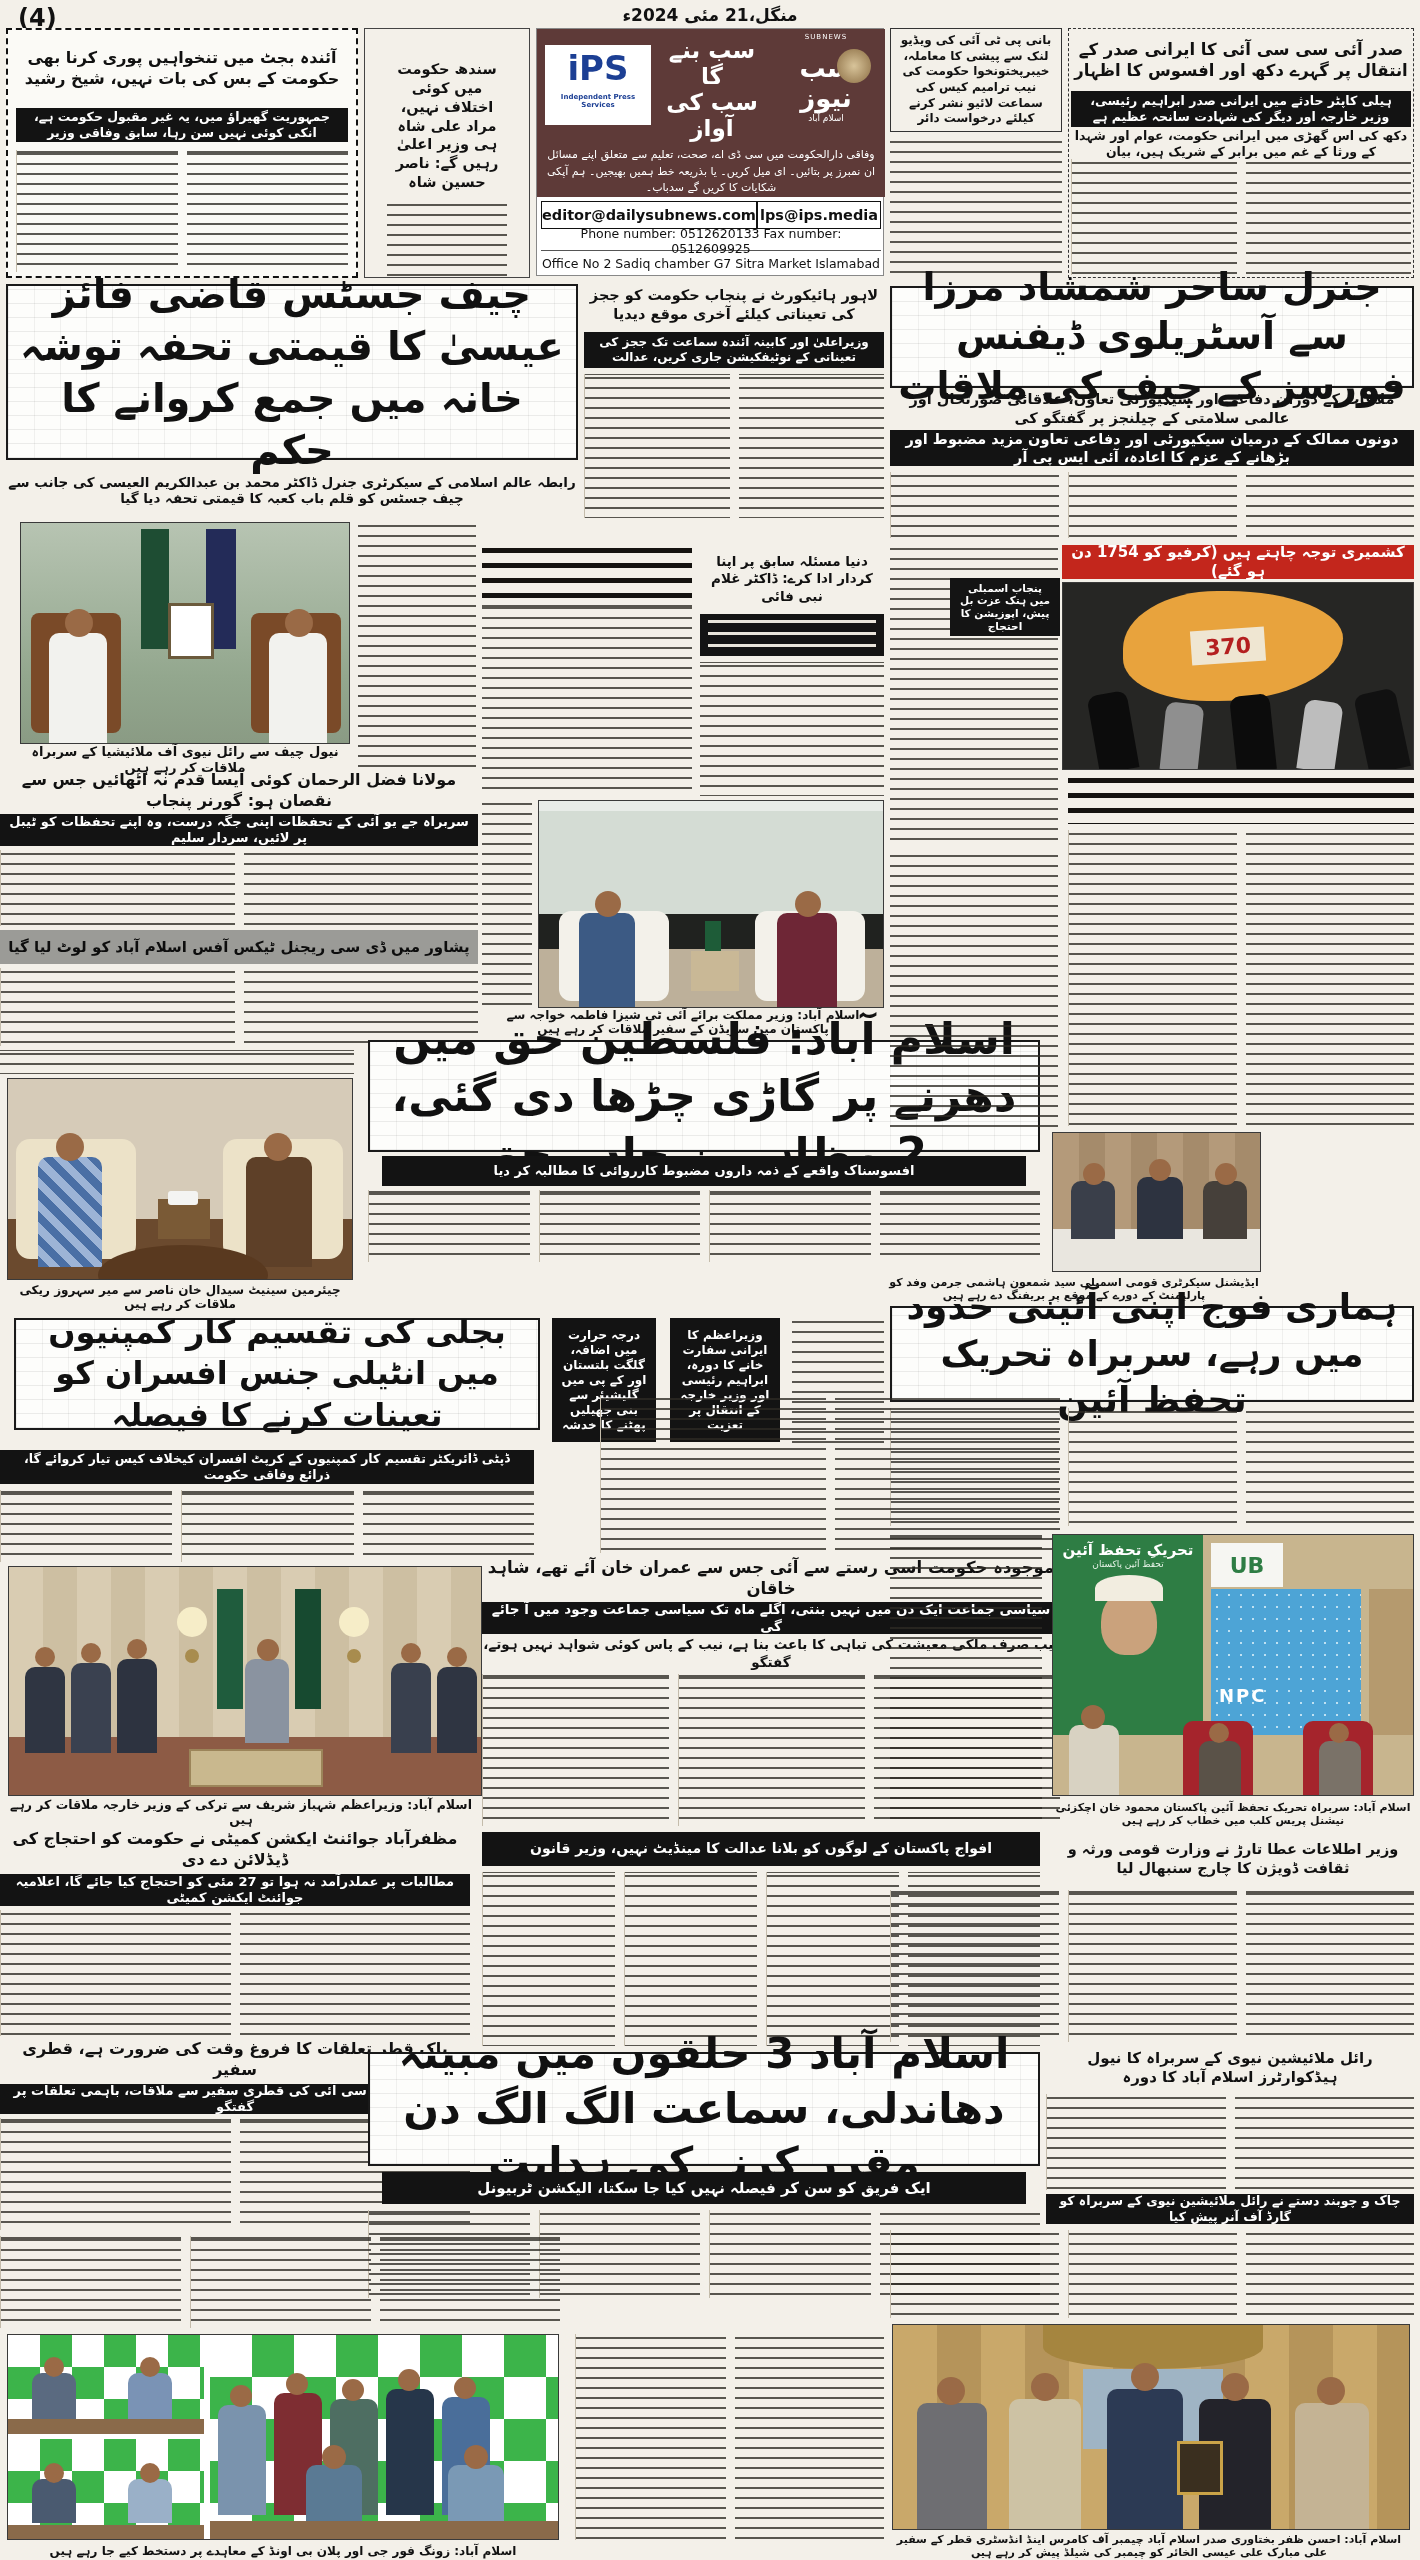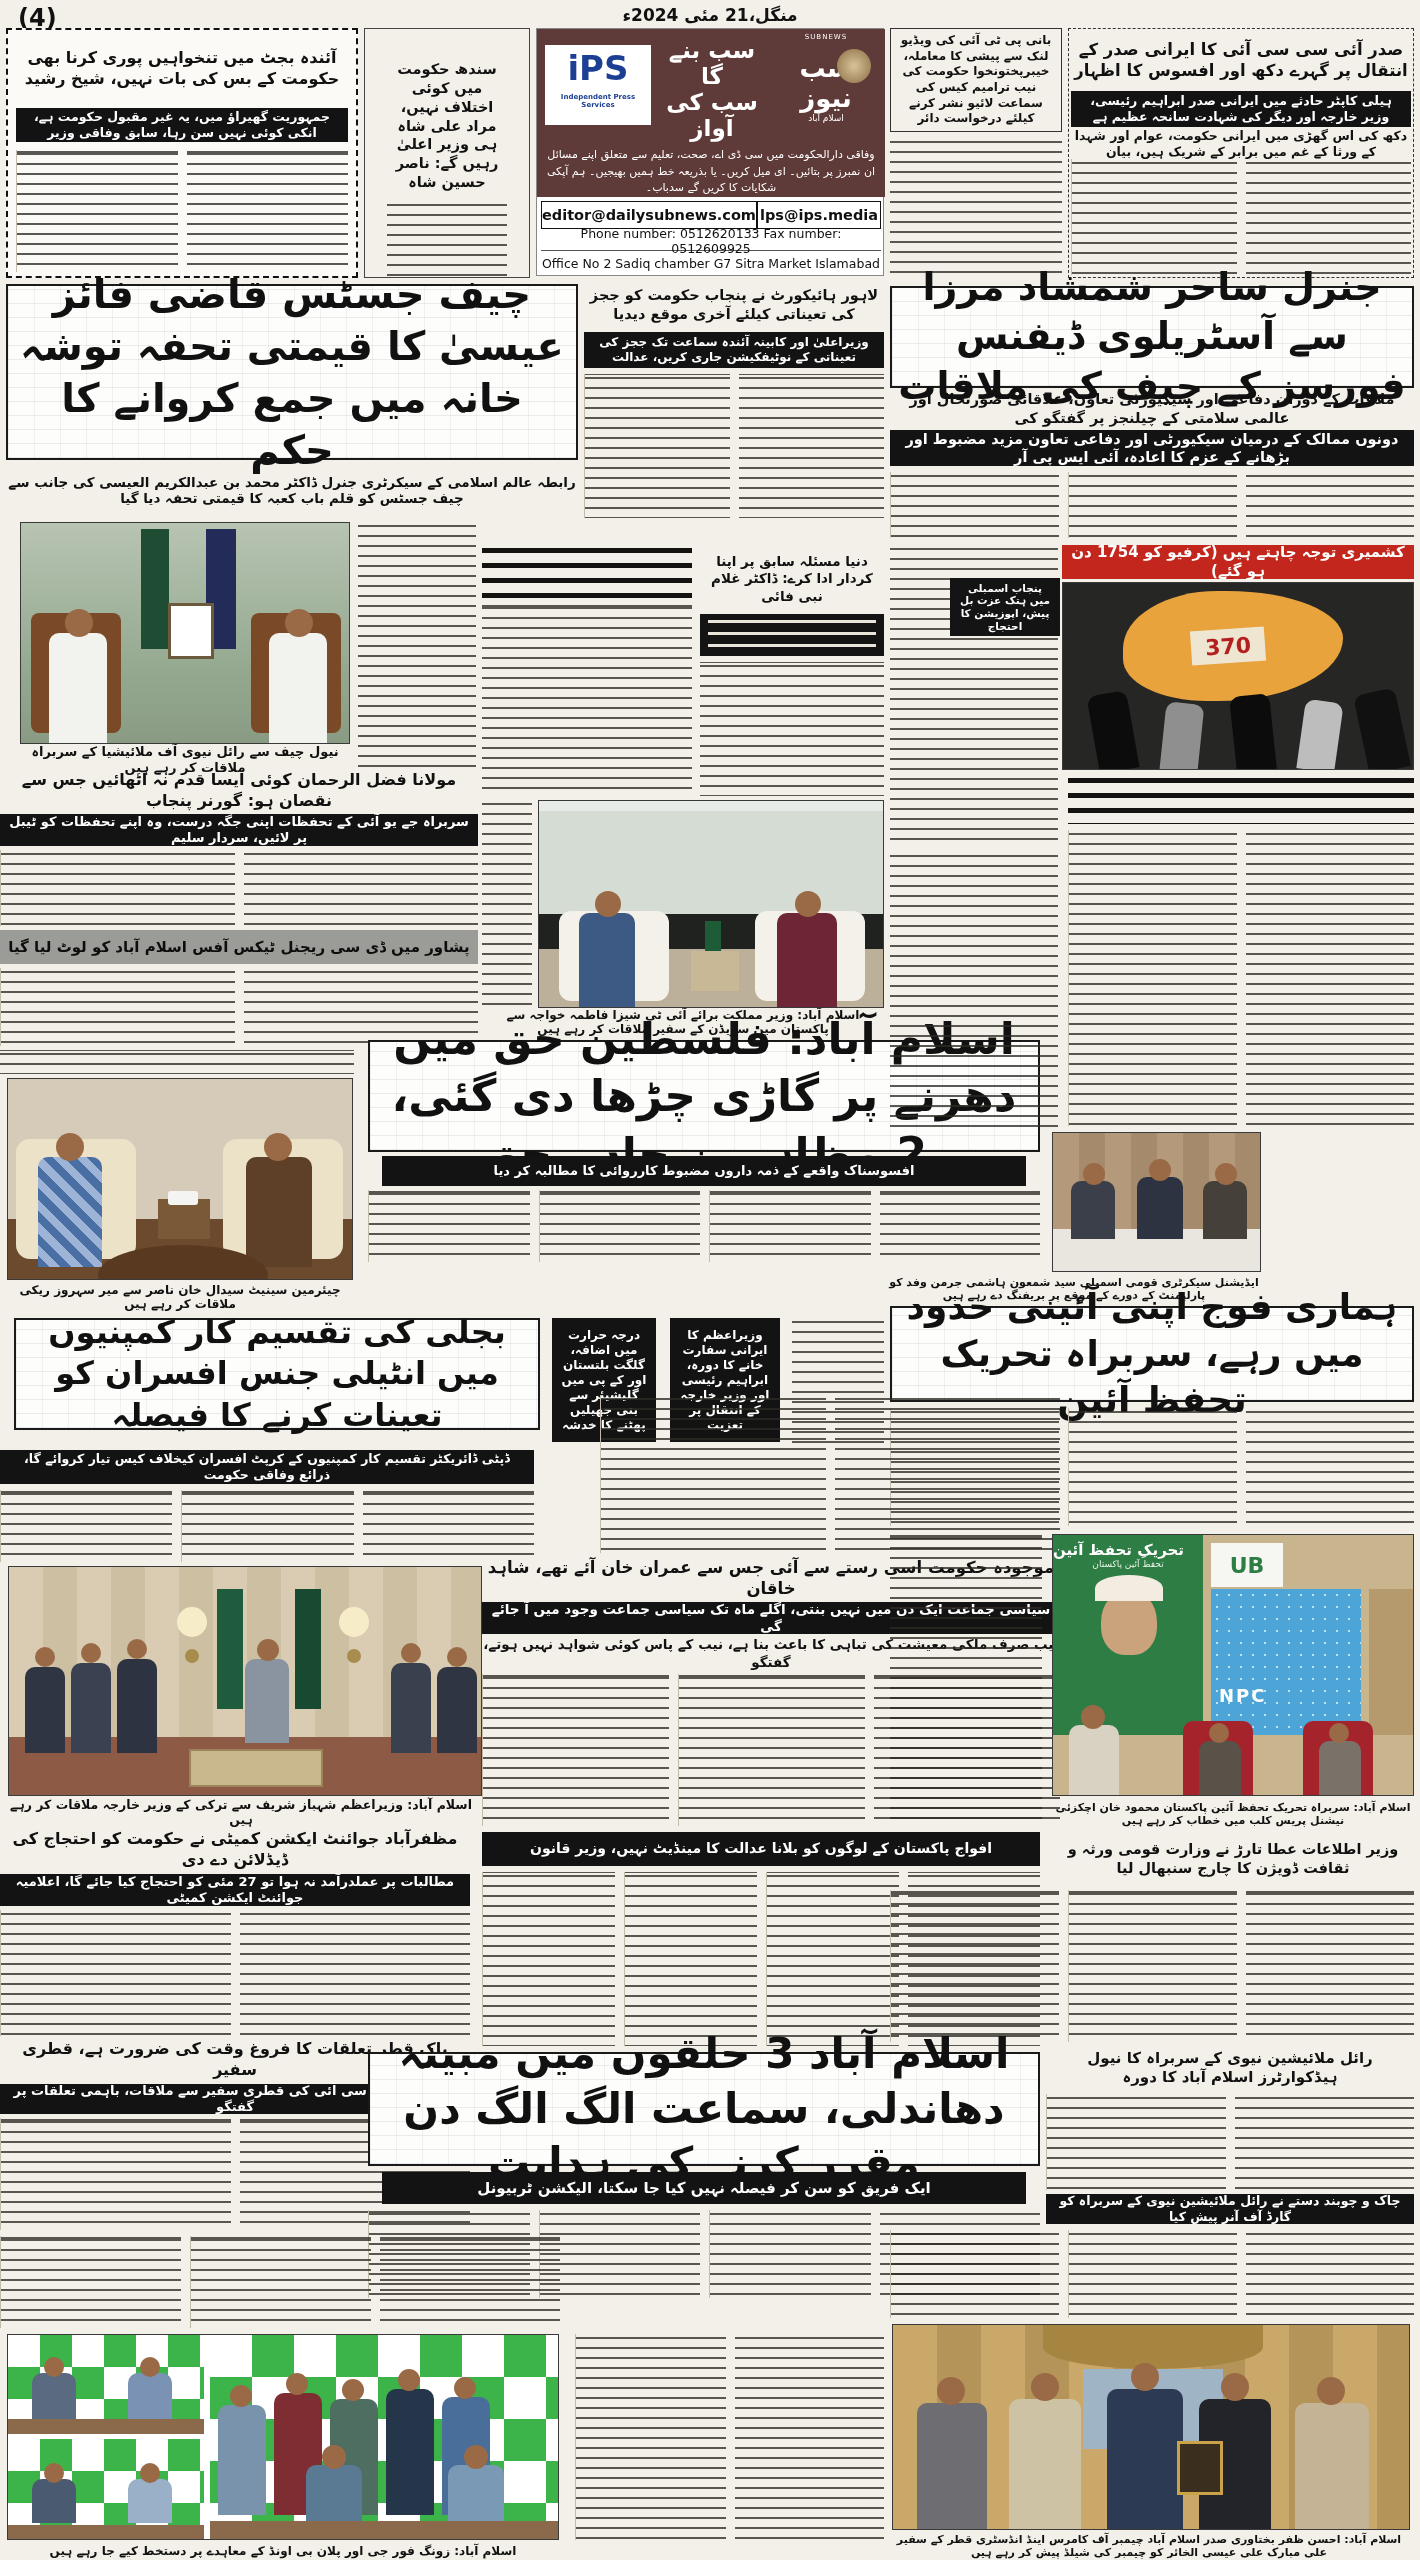--- a/index.html
+++ b/index.html
@@ -292,21 +292,21 @@
   <div class="abs bar" style="left:482px;top:1832px;width:558px;height:34px;font-size:14px">افواج پاکستان کے لوگوں کو بلانا عدالت کا مینڈیٹ نہیں، وزیر قانون</div>
   <div class="abs cols" style="left:482px;top:1872px;width:558px;height:174px">
     <div class="bt"></div>
     <div class="bt"></div>
     <div class="bt"></div>
     <div class="bt"></div>
   </div>
 
   <div class="photo" style="left:1052px;top:1534px;width:362px;height:262px;background:#c8b58e">
     <div class="ph-el" style="left:0;top:0;width:150px;height:200px;background:#2e7d44">
-      <div class="rtl" style="color:#fff;font-weight:bold;font-size:15px;text-align:left;padding-top:6px">تحریکِ تحفظ آئین</div>
+      <div class="rtl" style="color:#fff;font-weight:bold;font-size:15px;text-align:center;padding-top:6px">تحریکِ تحفظ آئین</div>
       <div class="rtl" style="color:#e8f4e8;font-size:9px;text-align:center">تحفظ آئین پاکستان</div>
       <div class="ph-el" style="left:48px;top:54px;width:56px;height:66px;background:#caa27c;border-radius:50% 50% 42% 42%"></div>
       <div class="ph-el" style="left:42px;top:40px;width:68px;height:26px;background:#f2ede0;border-radius:50% 50% 0 0"></div>
     </div>
     <div class="ph-el" style="left:158px;top:8px;width:72px;height:44px;background:#f6f6f2;display:flex;align-items:center;justify-content:center;font-weight:bold;color:#2e7d44;font-size:22px">UB</div>
     <div class="ph-el" style="left:158px;top:54px;width:150px;height:146px;background:#4da4d6;background-image:radial-gradient(#bfe1f2 1.5px,transparent 1.5px);background-size:12px 12px">
       <div style="position:absolute;left:8px;top:96px;color:#fff;font-weight:bold;font-size:18px;letter-spacing:2px">NPC</div>
     </div>
     <div class="ph-el" style="left:316px;top:54px;width:46px;height:146px;background:#b59a6e"></div>
     <div class="ph-el" style="left:130px;top:186px;width:70px;height:76px;background:#a5242c;border-radius:10px 10px 0 0"></div>

